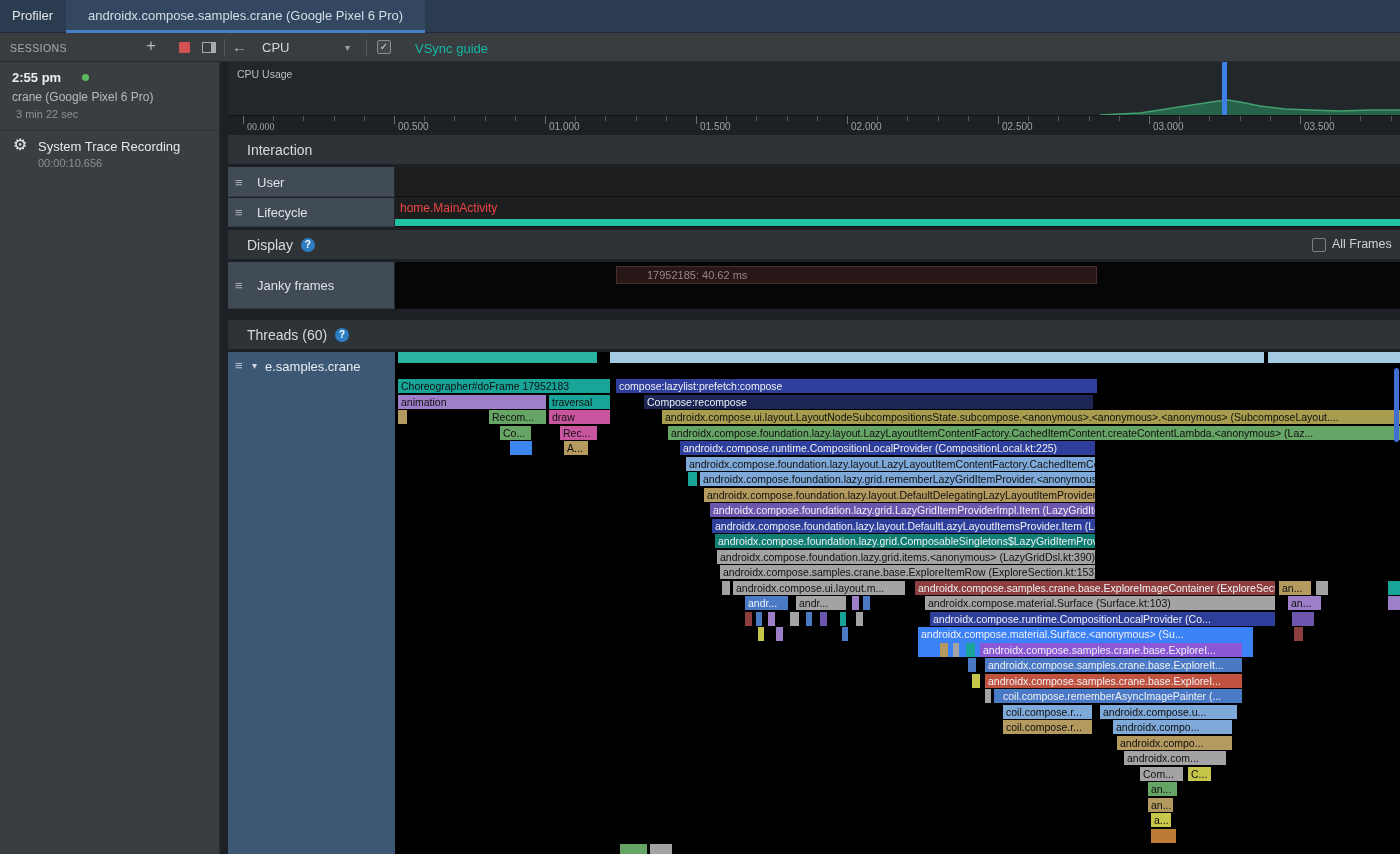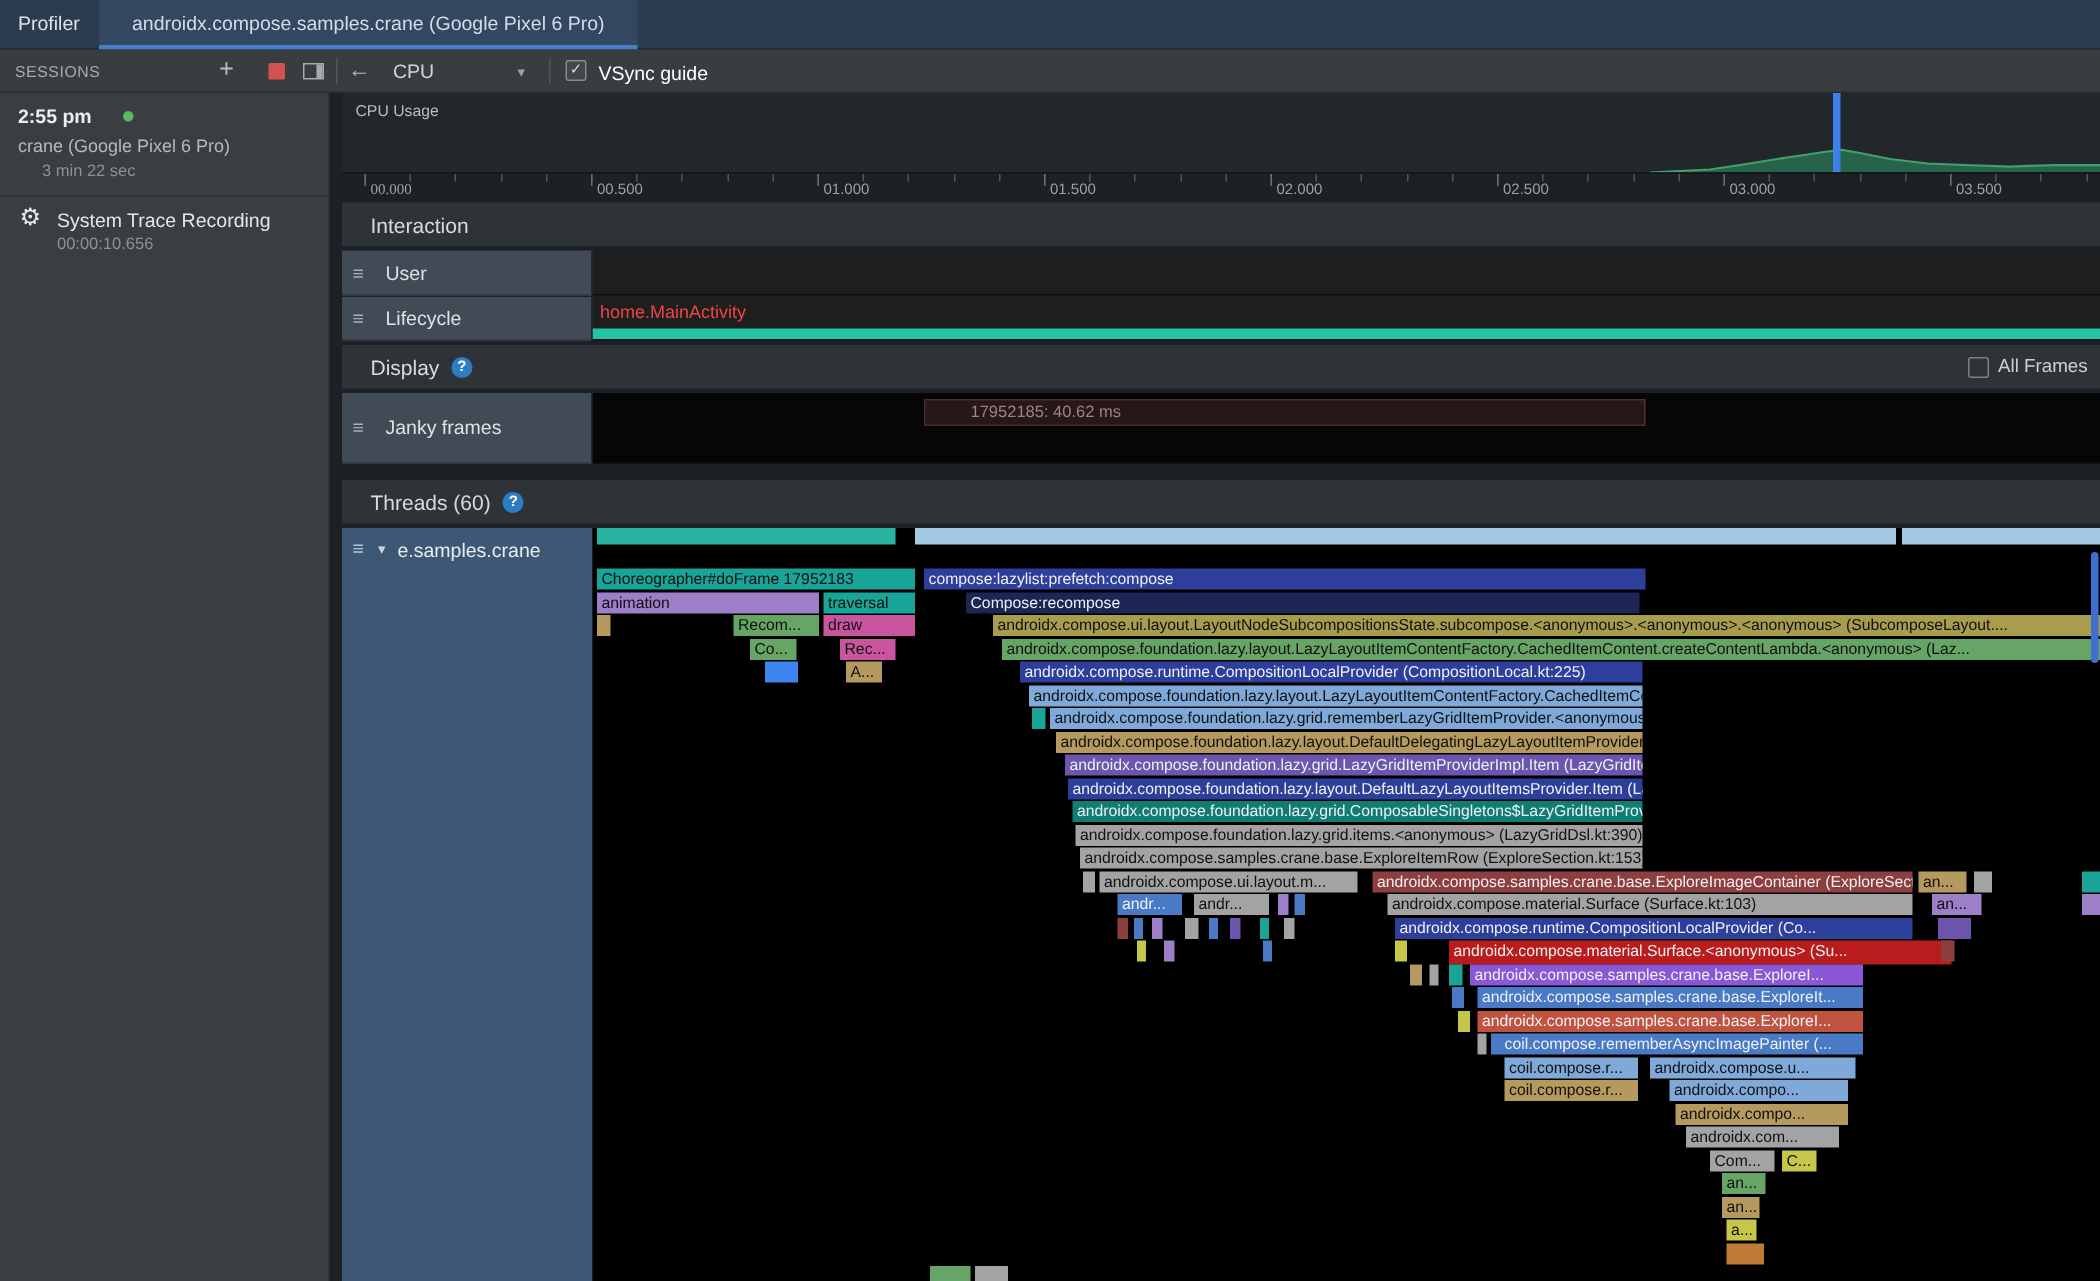--- a/index.html
+++ b/index.html
@@ -23,30 +23,30 @@
   .tb-pane{position:absolute;left:202px;top:9px;width:14px;height:11px;border:1px solid #a7abae;box-sizing:border-box;}
   .tb-pane::after{content:"";position:absolute;right:0;top:0;bottom:0;width:4px;background:#a7abae;}
   .tb-sep{position:absolute;top:6px;width:1px;height:17px;background:#54585b;}
   .tb-back{position:absolute;left:232px;top:5px;font-size:15px;color:#b6babd;}
   .tb-cpu{position:absolute;left:256px;top:4px;width:100px;height:21px;display:flex;align-items:center;
           justify-content:space-between;padding:0 6px;box-sizing:border-box;color:#d3d6d9;font-size:13px;}
   .tb-cpu .caret{font-size:10px;color:#9da1a4;}
   .checkbox{width:14px;height:14px;background:#43474b;border:1px solid #868b8f;border-radius:2px;
             box-sizing:border-box;color:#d6d9dc;font-size:10px;line-height:12px;text-align:center;}
   .tb-check{position:absolute;left:377px;top:7px;}
-  .tb-vsync{position:absolute;left:399px;top:8px;font-size:13px;color:#ffffff;}
+  .tb-vsync{position:absolute;left:415px;top:8px;font-size:13px;color:#14b8a6;}
 
   
   .sessions{position:absolute;left:0;top:62px;width:220px;height:792px;background:#3b3e41;
             border-right:1px solid #2b2e31;box-sizing:border-box;}
   .sess-time{position:absolute;left:12px;top:8px;font-size:13px;font-weight:bold;color:#ebedef;
              display:flex;align-items:center;gap:21px;}
   .dot{width:7px;height:7px;border-radius:50%;background:#5cb85c;}
   .sess-device{position:absolute;left:12px;top:28px;font-size:12px;color:#b6babd;}
-  .sess-dur{position:absolute;left:28px;top:46px;font-size:11px;color:#8d9195;}
+  .sess-dur{position:absolute;left:16px;top:46px;font-size:11px;color:#8d9195;}
   .sess-div{position:absolute;left:0;top:68px;width:220px;height:1px;background:#2e3134;}
   .rec-icon{position:absolute;left:13px;top:73px;font-size:16px;color:#e8eaec;}
   .rec-title{position:absolute;left:38px;top:77px;font-size:13px;color:#e4e6e9;}
   .rec-time{position:absolute;left:38px;top:95px;font-size:11px;color:#8d9195;}
 
   
   .cpu-chart{position:absolute;left:228px;top:62px;width:1172px;height:53px;background:#22272c;}
   .cpu-label{position:absolute;left:9px;top:6px;font-size:10.5px;color:#b9bdc1;}
   .cpu-svg{position:absolute;left:0;top:0;}
   .ruler{position:absolute;left:228px;top:115px;width:1172px;height:18px;background:#1d2125;
@@ -299,21 +299,21 @@
       <div class="bar light" style="left: 411px; top: 260px; width: 6px; height: 14px; background: rgb(74, 122, 197);"></div>
       <div class="bar light" style="left: 425px; top: 260px; width: 7px; height: 14px; background: rgb(107, 85, 173);"></div>
       <div class="bar" style="left: 445px; top: 260px; width: 6px; height: 14px; background: rgb(24, 164, 151);"></div>
       <div class="bar" style="left: 461px; top: 260px; width: 7px; height: 14px; background: rgb(163, 163, 163);"></div>
       <div class="bar light" style="left: 535px; top: 260px; width: 345px; height: 14px; background: rgb(46, 63, 155);">androidx.compose.runtime.CompositionLocalProvider (Co...</div>
       <div class="bar light" style="left: 897px; top: 260px; width: 22px; height: 14px; background: rgb(107, 85, 173);"></div>
       <div class="bar" style="left: 363px; top: 275px; width: 6px; height: 14px; background: rgb(198, 198, 75);"></div>
       <div class="bar" style="left: 381px; top: 275px; width: 7px; height: 14px; background: rgb(157, 126, 201);"></div>
       <div class="bar light" style="left: 447px; top: 275px; width: 6px; height: 14px; background: rgb(74, 122, 197);"></div>
       <div class="bar" style="left: 535px; top: 275px; width: 8px; height: 14px; background: rgb(198, 198, 75);"></div>
-      <div class="bar light" style="left: 571px; top: 275px; width: 335px; height: 16px; background: #b91c1c;">androidx.compose.material.Surface.&lt;anonymous&gt; (Su...</div>
+      <div class="bar light" style="left: 523px; top: 275px; width: 335px; height: 30px; background: #3b82f6;">androidx.compose.material.Surface.&lt;anonymous&gt; (Su...</div>
       <div class="bar light" style="left: 899px; top: 275px; width: 9px; height: 14px; background: rgb(141, 62, 62);"></div>
       <div class="bar" style="left: 545px; top: 291px; width: 8px; height: 14px; background: rgb(180, 154, 94);"></div>
       <div class="bar" style="left: 558px; top: 291px; width: 6px; height: 14px; background: rgb(163, 163, 163);"></div>
       <div class="bar" style="left: 571px; top: 291px; width: 9px; height: 14px; background: rgb(24, 164, 151);"></div>
       <div class="bar light" style="left: 585px; top: 291px; width: 262px; height: 14px; background: rgb(138, 87, 214);">androidx.compose.samples.crane.base.ExploreI...</div>
       <div class="bar light" style="left: 573px; top: 306px; width: 8px; height: 14px; background: rgb(74, 122, 197);"></div>
       <div class="bar light" style="left: 590px; top: 306px; width: 257px; height: 14px; background: rgb(74, 122, 197);">androidx.compose.samples.crane.base.ExploreIt...</div>
       <div class="bar" style="left: 577px; top: 322px; width: 8px; height: 14px; background: rgb(198, 198, 75);"></div>
       <div class="bar light" style="left: 590px; top: 322px; width: 257px; height: 14px; background: rgb(192, 83, 64);">androidx.compose.samples.crane.base.ExploreI...</div>
       <div class="bar" style="left: 590px; top: 337px; width: 6px; height: 14px; background: rgb(163, 163, 163);"></div>

